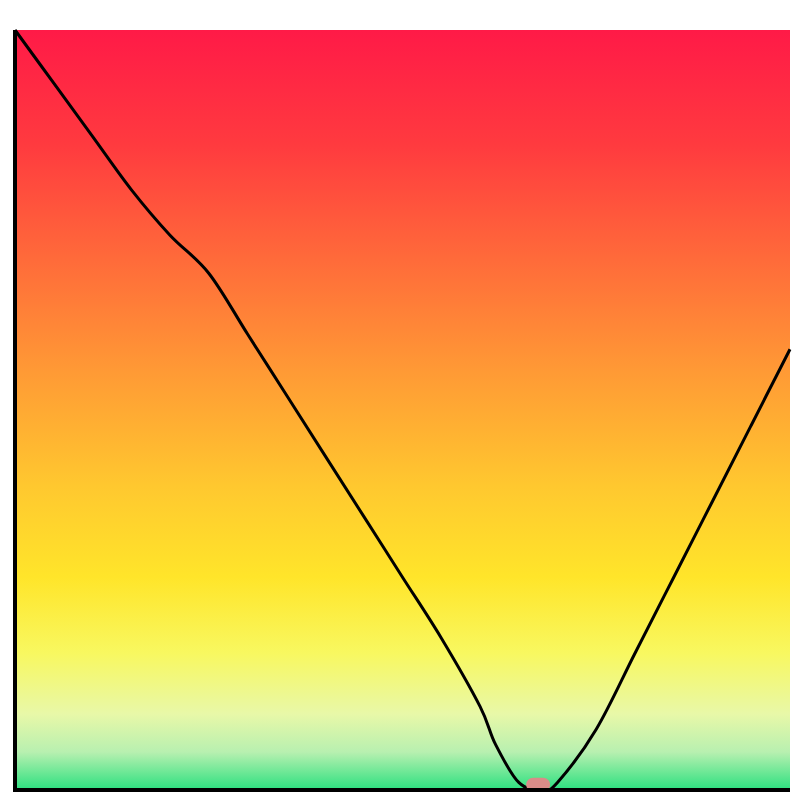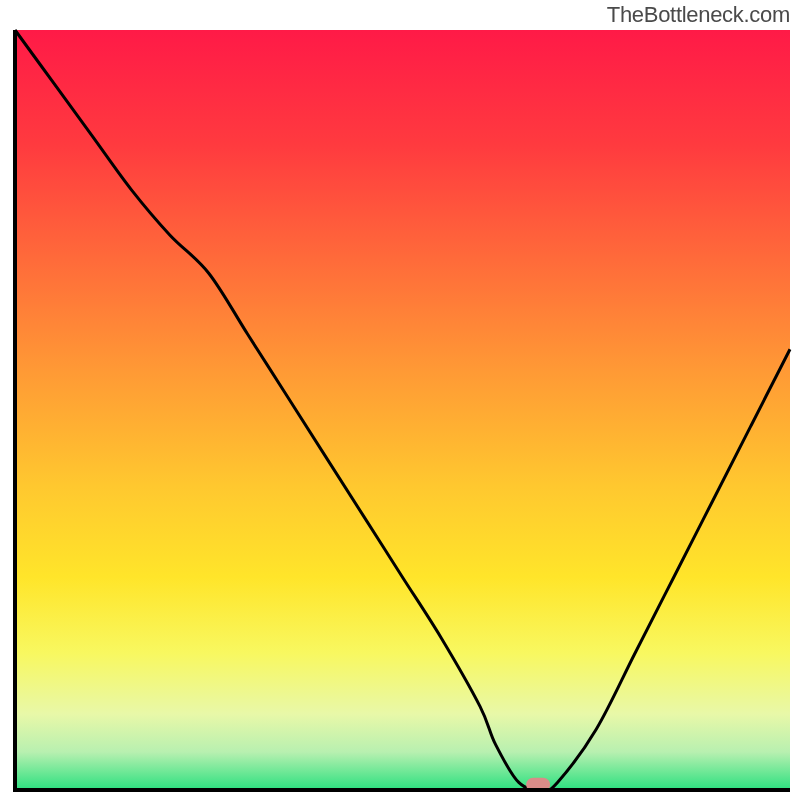--- a/index.html
+++ b/index.html
@@ -27,21 +27,20 @@
   svg.plot {
     position: absolute;
     top: 0;
     left: 0;
   }
 </style>
 </head>
 <body>
 
 <div class="container">
-  <div class="attribution">TheBottleneck.com</div>
 
   <svg class="plot" width="800" height="800" viewBox="0 0 800 800">
     <defs>
       <linearGradient id="bg-grad" x1="0" y1="0" x2="0" y2="1">
           <stop offset="0.0%" stop-color="#ff1a47"></stop>
           <stop offset="15.0%" stop-color="#ff3a3f"></stop>
           <stop offset="30.0%" stop-color="#ff6a3a"></stop>
           <stop offset="45.0%" stop-color="#ff9a35"></stop>
           <stop offset="60.0%" stop-color="#ffc82f"></stop>
           <stop offset="72.0%" stop-color="#ffe52a"></stop>

